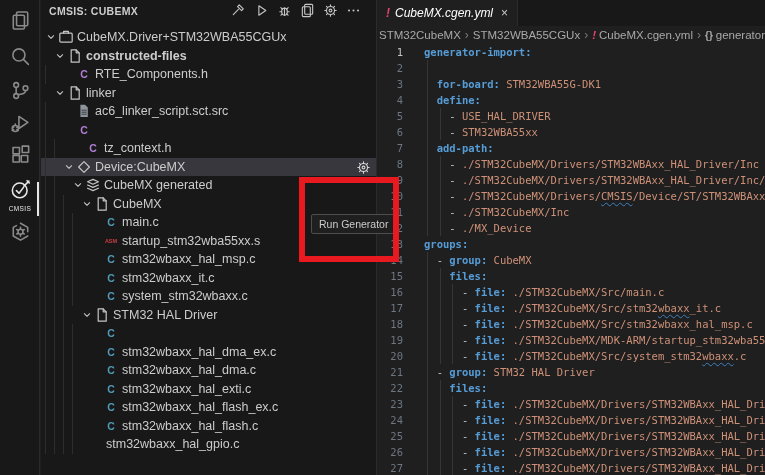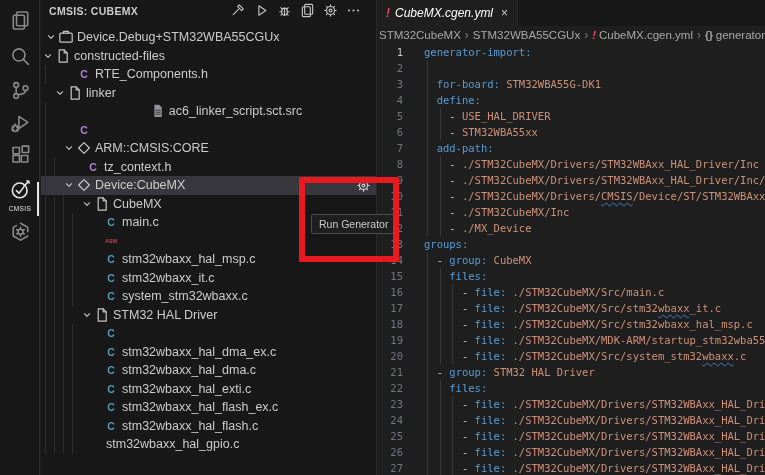--- a/index.html
+++ b/index.html
@@ -45,21 +45,21 @@
   .bc-sep{margin:0 4px;color:#7a7a7a;font-size:12px;}
   .bc-item{display:flex;align-items:center;gap:3px;cursor:pointer;}
   .bc-ico{font-weight:700;}
   .codearea{position:absolute;top:44px;left:0;right:0;bottom:0;overflow:hidden;
             font-family:"DejaVu Sans Mono",monospace;font-size:10.5px;}
   .cl{position:relative;height:16px;line-height:16px;display:flex;white-space:pre;}
   .num{width:26px;flex:none;text-align:right;color:#6e7681;user-select:none;}
   .cl.active .num{color:#c6c6c6;}
   .ctext{margin-left:21px;flex:none;color:#cccccc;}
   .cguide{position:absolute;top:0;bottom:0;width:1px;background:#363636;}
-  .tk-k{color:var(--yaml-key);}
+  .tk-k{color:var(--yaml-key);font-weight:bold;}
   .tk-v{color:var(--yaml-val);}
   .tk-p{color:#cccccc;}
   .sq{text-decoration:underline wavy var(--squiggle);text-decoration-thickness:1px;text-underline-offset:2px;}
   
   .tooltip{position:absolute;left:311px;top:214px;height:20px;box-sizing:border-box;display:flex;align-items:center;
            padding:0 7px;background:#1f1f1f;border:1px solid #4d4d4d;border-radius:2px;
            font-size:10.5px;color:#cccccc;z-index:20;white-space:nowrap;}
   .redbox{position:absolute;left:299px;top:177px;width:100px;height:85px;box-sizing:border-box;
           border:6px solid var(--red);z-index:30;pointer-events:none;}
 </style>
@@ -171,23 +171,23 @@
             <svg width="14" height="14" viewBox="0 0 16 16" fill="none" stroke="currentColor" stroke-width="1.2" stroke-linecap="round" stroke-linejoin="round">
               <path d="M5 6.5 L8 9.5 L11 6.5"></path>
             </svg>
           </span>
           <span class="ticon">
             <svg width="16" height="16" viewBox="0 0 16 16" fill="none" stroke="currentColor" stroke-width="1.2" stroke-linecap="round" stroke-linejoin="round">
               <rect x="1.8" y="4.2" width="12.4" height="9" rx="1"></rect>
               <path d="M5.6 4.2 V2.3 H10.4 V4.2"></path>
             </svg>
           </span>
-          <span class="tlabel">Device.Debug+STM32WBA55CGUx</span>
-        </div>
-        <div class="trow" style="">
+          <span class="tlabel">CubeMX.Driver+STM32WBA55CGUx</span>
+        </div>
+        <div class="trow" style="padding-left: 12px; font-weight: bold;">
           <span class="twistie">
             <svg width="14" height="14" viewBox="0 0 16 16" fill="none" stroke="currentColor" stroke-width="1.2" stroke-linecap="round" stroke-linejoin="round">
               <path d="M5 6.5 L8 9.5 L11 6.5"></path>
             </svg>
           </span>
           <span class="ticon">
             <svg width="16" height="16" viewBox="0 0 16 16" fill="none" stroke="currentColor" stroke-width="1.2" stroke-linecap="round" stroke-linejoin="round">
               <path d="M4.2 1.8 H9.2 L12.2 4.8 V14.2 H4.2 Z"></path>
               <path d="M9.2 1.8 V4.8 H12.2"></path>
             </svg>
@@ -207,49 +207,35 @@
             </svg>
           </span>
           <span class="ticon">
             <svg width="16" height="16" viewBox="0 0 16 16" fill="none" stroke="currentColor" stroke-width="1.2" stroke-linecap="round" stroke-linejoin="round">
               <path d="M4.2 1.8 H9.2 L12.2 4.8 V14.2 H4.2 Z"></path>
               <path d="M9.2 1.8 V4.8 H12.2"></path>
             </svg>
           </span>
           <span class="tlabel">linker</span>
         </div>
-        <div class="trow" style="padding-left: 21px; justify-content: center;">
+        <div class="trow" style="padding-left: 21px;">
           <span class="tguide" style="left:4px"></span>
           <span class="twistie"></span>
           <span class="ticon">
             <svg width="16" height="16" viewBox="0 0 16 16" fill="none" stroke="currentColor" stroke-width="1.2" stroke-linecap="round" stroke-linejoin="round">
               <path d="M4.4 1.8 H9 L11.8 4.6 V14 H4.4 Z" fill="#8e959c" stroke="none"></path>
               <path d="M5.9 7.2 H10.3 M5.9 9.2 H10.3 M5.9 11.2 H10.3" stroke="#3c4146" stroke-width="1"></path>
             </svg>
           </span>
           <span class="tlabel">ac6_linker_script.sct.src</span>
         </div>
         <div class="trow" style="padding-left: 21px;">
           <span class="tguide" style="left:4px"></span>
           <span class="twistie"></span>
           <span class="licon c-purple">C</span>
-        </div>
-        <div class="trow" style="padding-left: 21px;">
-          <span class="tguide" style="left:4px"></span>
-          <span class="twistie">
-            <svg width="14" height="14" viewBox="0 0 16 16" fill="none" stroke="currentColor" stroke-width="1.2" stroke-linecap="round" stroke-linejoin="round">
-              <path d="M5 6.5 L8 9.5 L11 6.5"></path>
-            </svg>
-          </span>
-          <span class="ticon">
-            <svg width="16" height="16" viewBox="0 0 16 16" fill="none" stroke="currentColor" stroke-width="1.2" stroke-linecap="round" stroke-linejoin="round">
-              <path d="M8 2.6 L13.4 8 L8 13.4 L2.6 8 Z"></path>
-            </svg>
-          </span>
-          <span class="tlabel">ARM::CMSIS:CORE</span>
         </div>
         <div class="trow" style="padding-left: 30px;">
           <span class="tguide" style="left:4px"></span>
           <span class="tguide" style="left:13px"></span>
           <span class="twistie"></span>
           <span class="licon c-purple">C</span>
           <span class="tlabel">tz_context.h</span>
         </div>
         <div class="trow selected" style="padding-left: 21px;">
           <span class="tguide" style="left:4px"></span>
@@ -263,20 +249,37 @@
               <path d="M8 2.6 L13.4 8 L8 13.4 L2.6 8 Z"></path>
             </svg>
           </span>
           <span class="tlabel">Device:CubeMX</span>
           <span class="row-action"><svg width="15" height="15" viewBox="0 0 16 16" fill="none" stroke="currentColor" stroke-width="1.2" stroke-linecap="round" stroke-linejoin="round">
               <path d="M8 1.9 V3.6 M8 12.4 V14.1 M1.9 8 H3.6 M12.4 8 H14.1 M3.7 3.7 L4.9 4.9 M11.1 11.1 L12.3 12.3 M12.3 3.7 L11.1 4.9 M4.9 11.1 L3.7 12.3"></path>
               <circle cx="8" cy="8" r="4.3"></circle>
               <circle cx="8" cy="8" r="1.5"></circle>
             </svg></span>
         </div>
+        <div class="trow" style="padding-left: 30px;">
+          <span class="tguide" style="left:4px"></span>
+          <span class="tguide" style="left:13px"></span>
+          <span class="twistie">
+            <svg width="14" height="14" viewBox="0 0 16 16" fill="none" stroke="currentColor" stroke-width="1.2" stroke-linecap="round" stroke-linejoin="round">
+              <path d="M5 6.5 L8 9.5 L11 6.5"></path>
+            </svg>
+          </span>
+          <span class="ticon">
+            <svg width="16" height="16" viewBox="0 0 16 16" fill="none" stroke="currentColor" stroke-width="1.2" stroke-linecap="round" stroke-linejoin="round">
+              <path d="M2.6 4.8 L8 2.4 L13.4 4.8 L8 7.2 Z"></path>
+              <path d="M2.6 8 L8 10.4 L13.4 8"></path>
+              <path d="M2.6 11.2 L8 13.6 L13.4 11.2"></path>
+            </svg>
+          </span>
+          <span class="tlabel">CubeMX generated</span>
+        </div>
         <div class="trow" style="padding-left: 39px;">
           <span class="tguide" style="left:4px"></span>
           <span class="tguide" style="left:13px"></span>
           <span class="tguide" style="left:22px"></span>
           <span class="twistie">
             <svg width="14" height="14" viewBox="0 0 16 16" fill="none" stroke="currentColor" stroke-width="1.2" stroke-linecap="round" stroke-linejoin="round">
               <path d="M5 6.5 L8 9.5 L11 6.5"></path>
             </svg>
           </span>
           <span class="ticon">
@@ -296,20 +299,21 @@
           <span class="licon c-blue">C</span>
           <span class="tlabel">main.c</span>
         </div>
         <div class="trow" style="padding-left: 48px;">
           <span class="tguide" style="left:4px"></span>
           <span class="tguide" style="left:13px"></span>
           <span class="tguide" style="left:22px"></span>
           <span class="tguide" style="left:31px"></span>
           <span class="twistie"></span>
           <span class="licon asm">ASM</span>
+          <span class="tlabel">startup_stm32wba55xx.s</span>
         </div>
         <div class="trow" style="padding-left: 48px;">
           <span class="tguide" style="left:4px"></span>
           <span class="tguide" style="left:13px"></span>
           <span class="tguide" style="left:22px"></span>
           <span class="tguide" style="left:31px"></span>
           <span class="twistie"></span>
           <span class="licon c-blue">C</span>
           <span class="tlabel">stm32wbaxx_hal_msp.c</span>
         </div>

